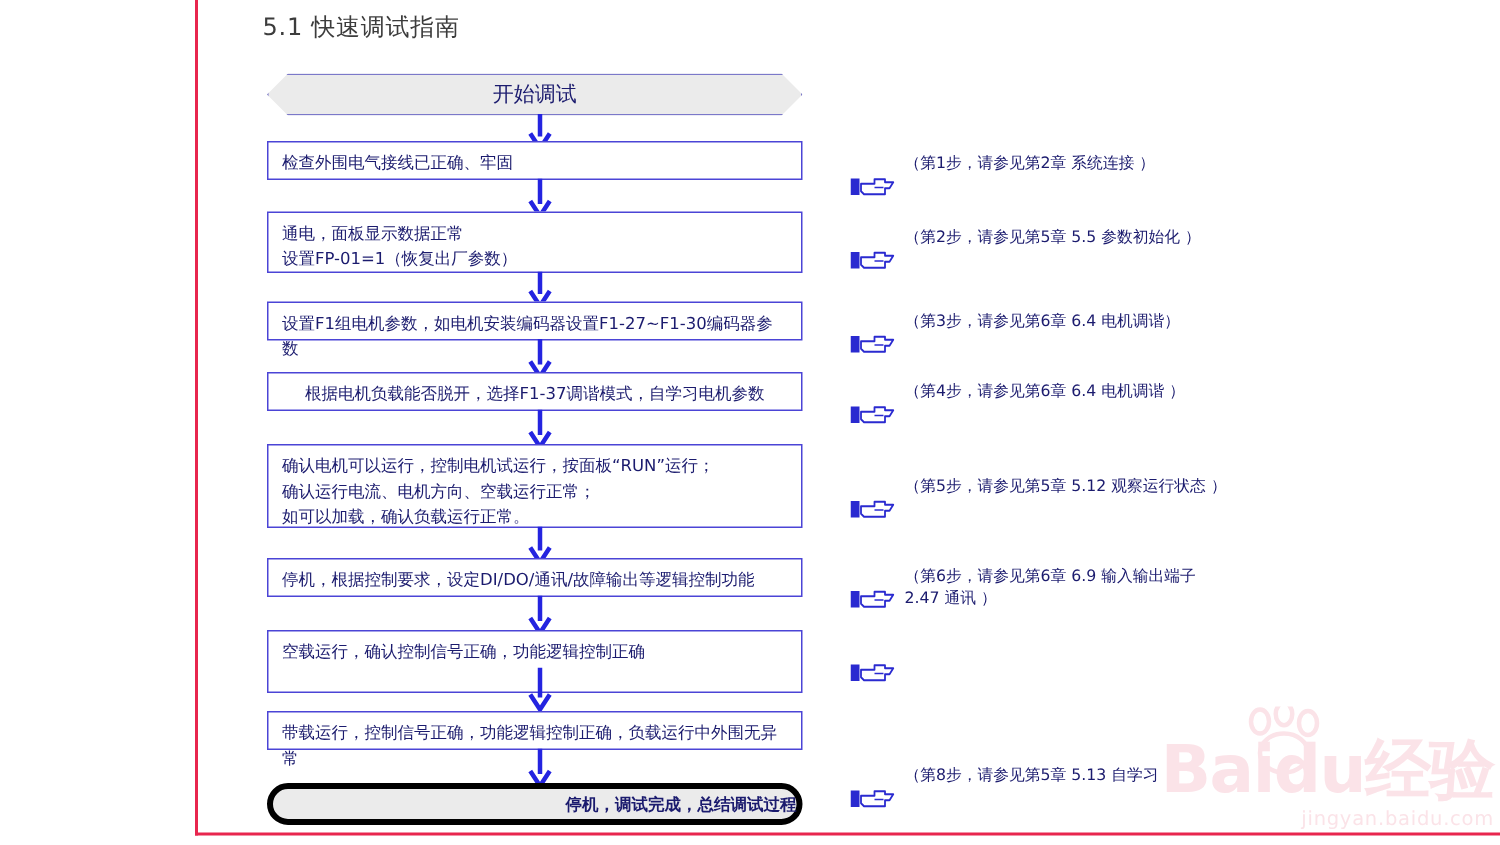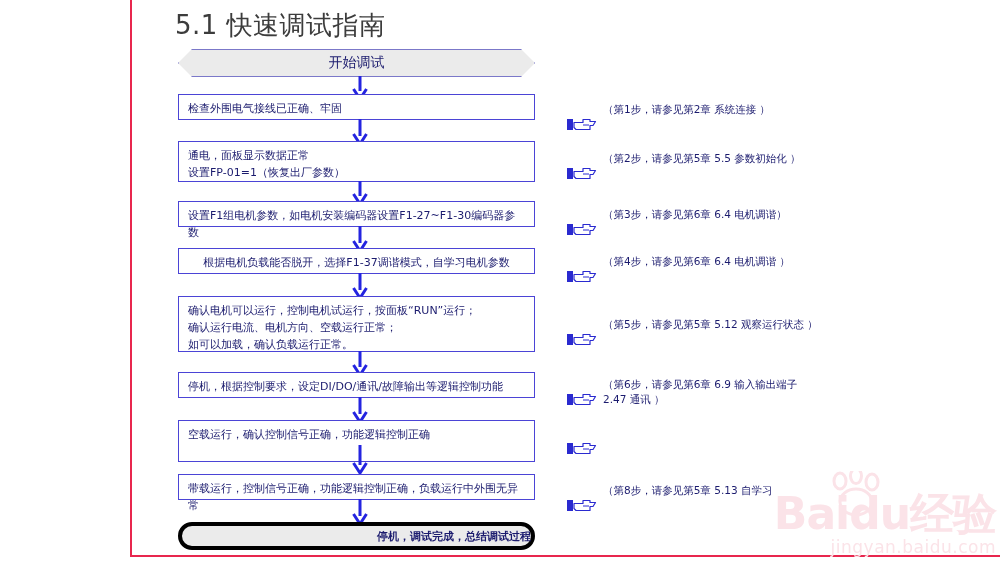--- a/index.html
+++ b/index.html
@@ -19,21 +19,21 @@
     width:870px;height:559px;
     border:2px solid #e8264e;
     border-right:none;
     box-sizing:border-box;
     background:transparent;
   }
 
   
   #title{
     position:absolute;left:175px;top:8px;
-    font-size:26px;color:#3c3c3c;
+    font-size:16px;color:#3c3c3c;
     letter-spacing:.5px;
     white-space:nowrap;
   }
 
   
   .node{
     position:absolute;
     left:178px;width:357px;
     box-sizing:border-box;
     border:1px solid #4b44d6;
@@ -90,21 +90,21 @@
     user-select:none;
   }
   #wm .big{
     font-size:44px;font-weight:bold;
     color:#fbe3e8;
     letter-spacing:-1px;
     line-height:46px;
     white-space:nowrap;
   }
   #wm .small{
-    font-size:17px;
+    font-size:13px;
     color:#fbe3e8;
     letter-spacing:.5px;
     line-height:20px;
     white-space:nowrap;
   }
   #wmpaw{
     position:absolute;right:112px;bottom:44px;
     width:60px;height:48px;
     pointer-events:none;
   }
@@ -269,21 +269,21 @@
   <div class="note" style="top:425px;">
     <span class="hand">
       <svg width="30" height="15" viewBox="0 0 30 15">
         <rect x="0" y="2" width="6" height="11" fill="#2a2ad0"></rect>
         <path d="M7 5.5 L16 5.5 L16 2.5 L23 2.5 L23 4.5 L28.5 4.5 L26 8.5 L23 8.5 L23 12.5 L9 12.5 L7 10.5 Z" fill="#ffffff" stroke="#2a2ad0" stroke-width="1.2" stroke-linejoin="round"></path>
         <path d="M16 8 L22 8" stroke="#2a2ad0" stroke-width="1"></path>
       </svg>
     </span>
   </div>
 
-  <div class="note" style="top:482px;">
+  <div class="note" style="top:509px;">
     <span class="hand">
       <svg width="30" height="15" viewBox="0 0 30 15">
         <rect x="0" y="2" width="6" height="11" fill="#2a2ad0"></rect>
         <path d="M7 5.5 L16 5.5 L16 2.5 L23 2.5 L23 4.5 L28.5 4.5 L26 8.5 L23 8.5 L23 12.5 L9 12.5 L7 10.5 Z" fill="#ffffff" stroke="#2a2ad0" stroke-width="1.2" stroke-linejoin="round"></path>
         <path d="M16 8 L22 8" stroke="#2a2ad0" stroke-width="1"></path>
       </svg>
     </span>
     <span class="txt">（第8步，请参见第5章 5.13 自学习</span>
   </div>
 

